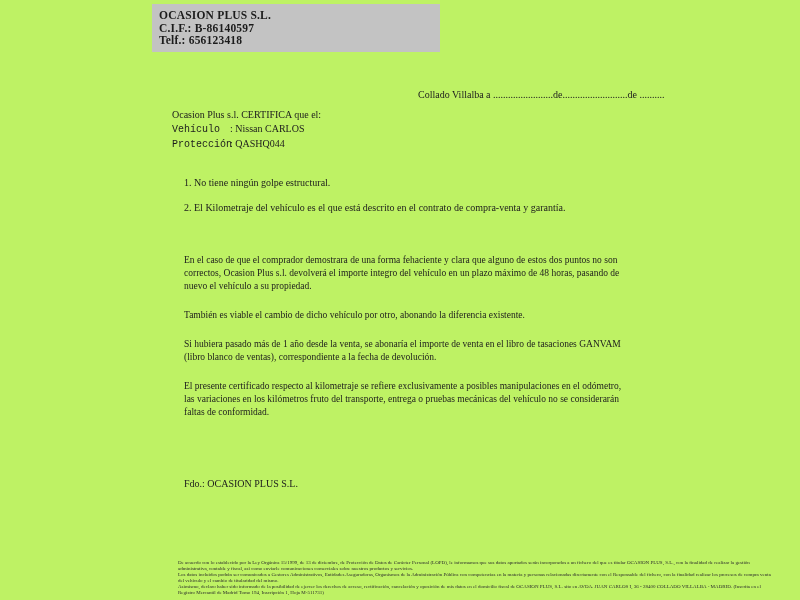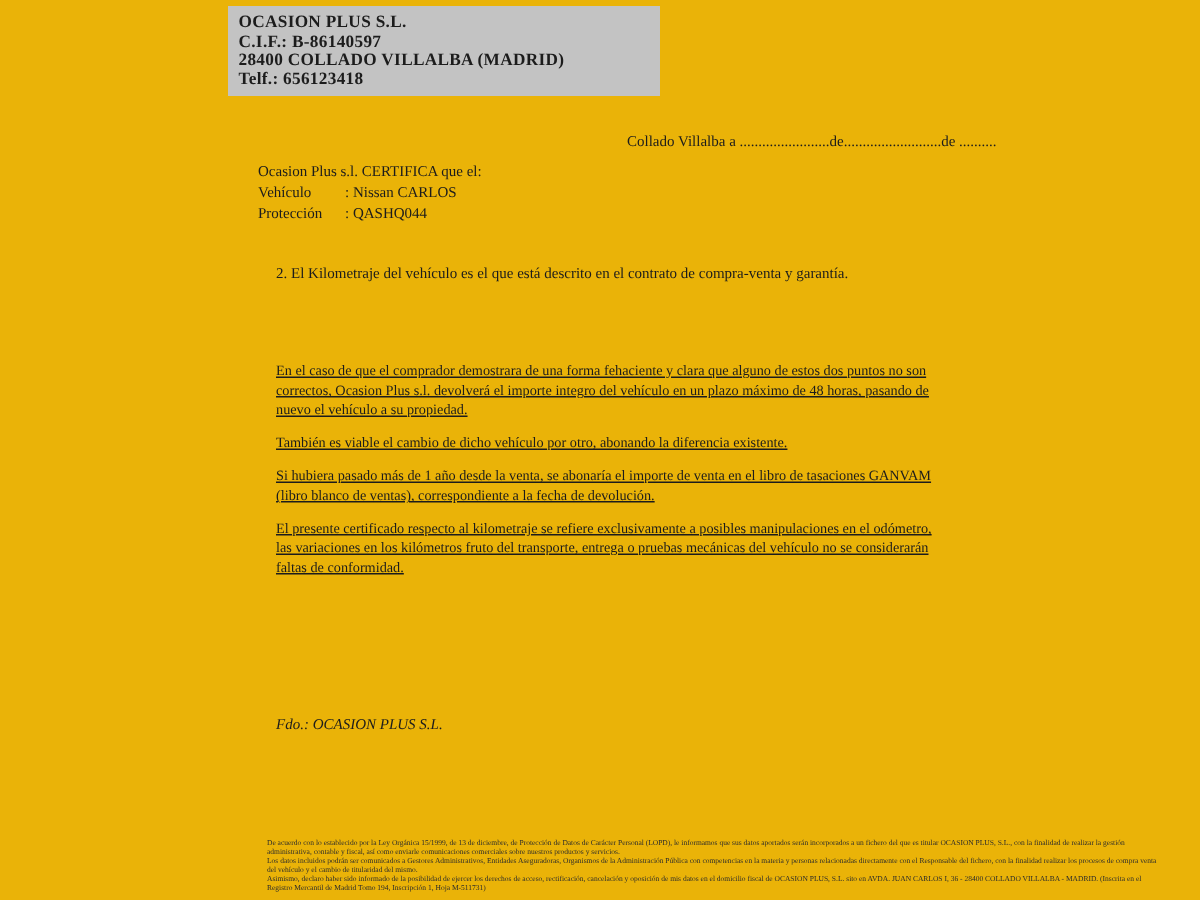--- a/index.html
+++ b/index.html
@@ -4,21 +4,21 @@
 <style>
   html, body {
     margin: 0;
     padding: 0;
     background: #ffffff;
   }
   .page {
     position: relative;
     width: 800px;
     height: 600px;
-    background: #eab308;
+    background: #bef264;
     font-family: "Liberation Serif", serif;
     color: #1c1c1c;
     overflow: hidden;
   }
   .letterhead {
     position: absolute;
     left: 152px;
     top: 4px;
     width: 274px;
     background: #c3c3c3;
@@ -40,20 +40,21 @@
   .certify {
     position: absolute;
     left: 172px;
     top: 108px;
     font-size: 10px;
     line-height: 14px;
   }
   .kv .k {
     display: inline-block;
     width: 58px;
+    font-family: Liberation Mono, monospace;
   }
   .points {
     position: absolute;
     left: 184px;
     top: 176px;
     width: 448px;
     font-size: 10px;
     line-height: 13px;
   }
   .points .point {
@@ -61,29 +62,27 @@
   }
   .paras {
     position: absolute;
     left: 184px;
     top: 238px;
     width: 448px;
     font-size: 9.5px;
     line-height: 13px;
   }
   .paras p {
-    margin: 4px 0 9px 0;
-    text-decoration: underline;
+    margin: 16px 0 9px 0;
   }
   .signature {
     position: absolute;
     left: 184px;
     top: 478px;
     font-size: 10px;
-    font-style: italic;
   }
   .legal {
     position: absolute;
     left: 178px;
     top: 560px;
     width: 594px;
     font-size: 5px;
     line-height: 6px;
     color: #2b2b2b;
   }
@@ -92,37 +91,37 @@
   }
 </style>
 </head>
 <body>
 
 <div class="page">
 
   <div class="letterhead">
     <div>OCASION PLUS S.L.</div>
     <div>C.I.F.: B-86140597</div>
-    <div>28400 COLLADO VILLALBA (MADRID)</div>
     <div>Telf.: 656123418</div>
   </div>
 
   <div class="dateline">Collado Villalba a ........................de..........................de ..........</div>
 
   <div class="certify">
     <div>Ocasion Plus s.l. CERTIFICA que el:</div>
     <div class="kv">
       <span class="k">Vehículo</span><span>: Nissan CARLOS</span>
     </div>
     <div class="kv">
       <span class="k">Protección</span><span>: QASHQ044</span>
     </div>
   </div>
 
   <div class="points">
+    <div class="point">1. No tiene ningún golpe estructural.</div>
     <div class="point">2. El Kilometraje del vehículo es el que está descrito en el contrato de compra-venta y garantía.</div>
   </div>
 
   <div class="paras">
     <p>En el caso de que el comprador demostrara de una forma fehaciente y clara que alguno de estos dos puntos no son correctos, Ocasion Plus s.l. devolverá el importe integro del vehículo en un plazo máximo de 48 horas, pasando de nuevo el vehículo a su propiedad.</p>
     <p>También es viable el cambio de dicho vehículo por otro, abonando la diferencia existente.</p>
     <p>Si hubiera pasado más de 1 año desde la venta, se abonaría el importe de venta en el libro de tasaciones GANVAM (libro blanco de ventas), correspondiente a la fecha de devolución.</p>
     <p>El presente certificado respecto al kilometraje se refiere exclusivamente a posibles manipulaciones en el odómetro, las variaciones en los kilómetros fruto del transporte, entrega o pruebas mecánicas del vehículo no se considerarán faltas de conformidad.</p>
   </div>
 

